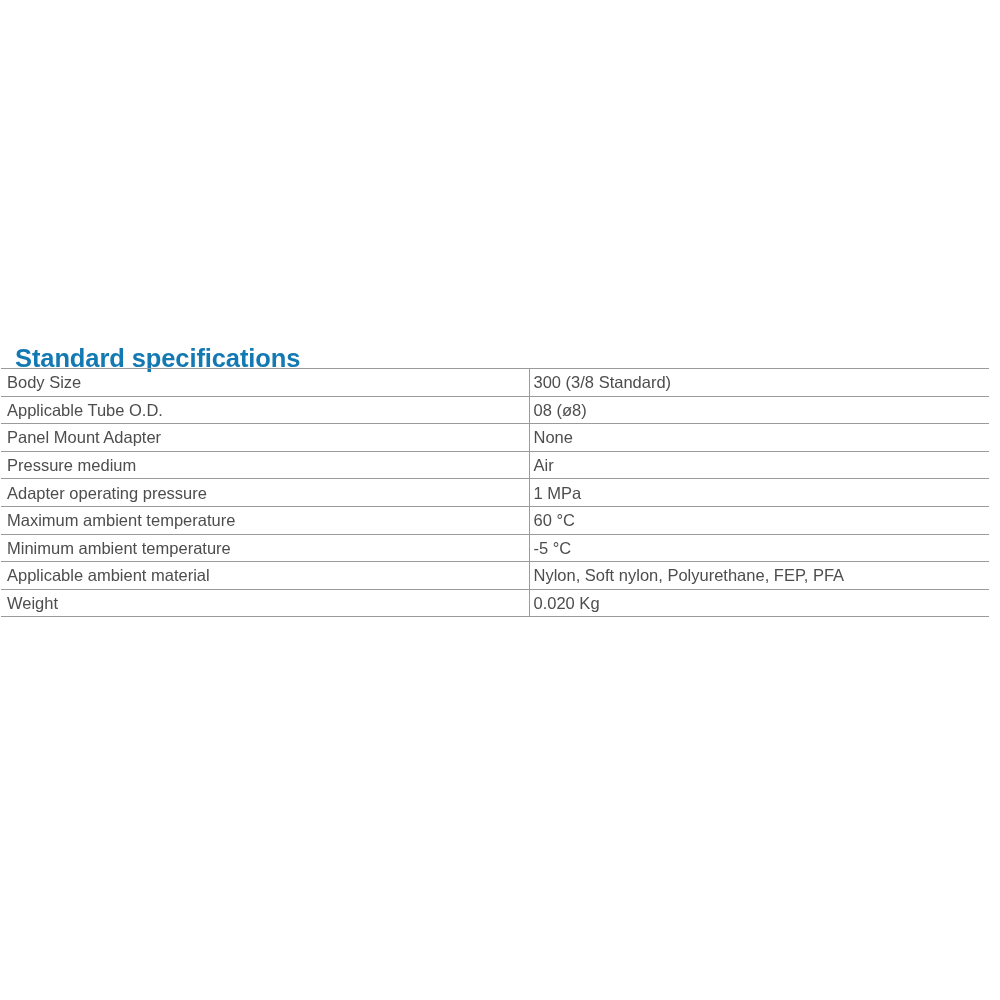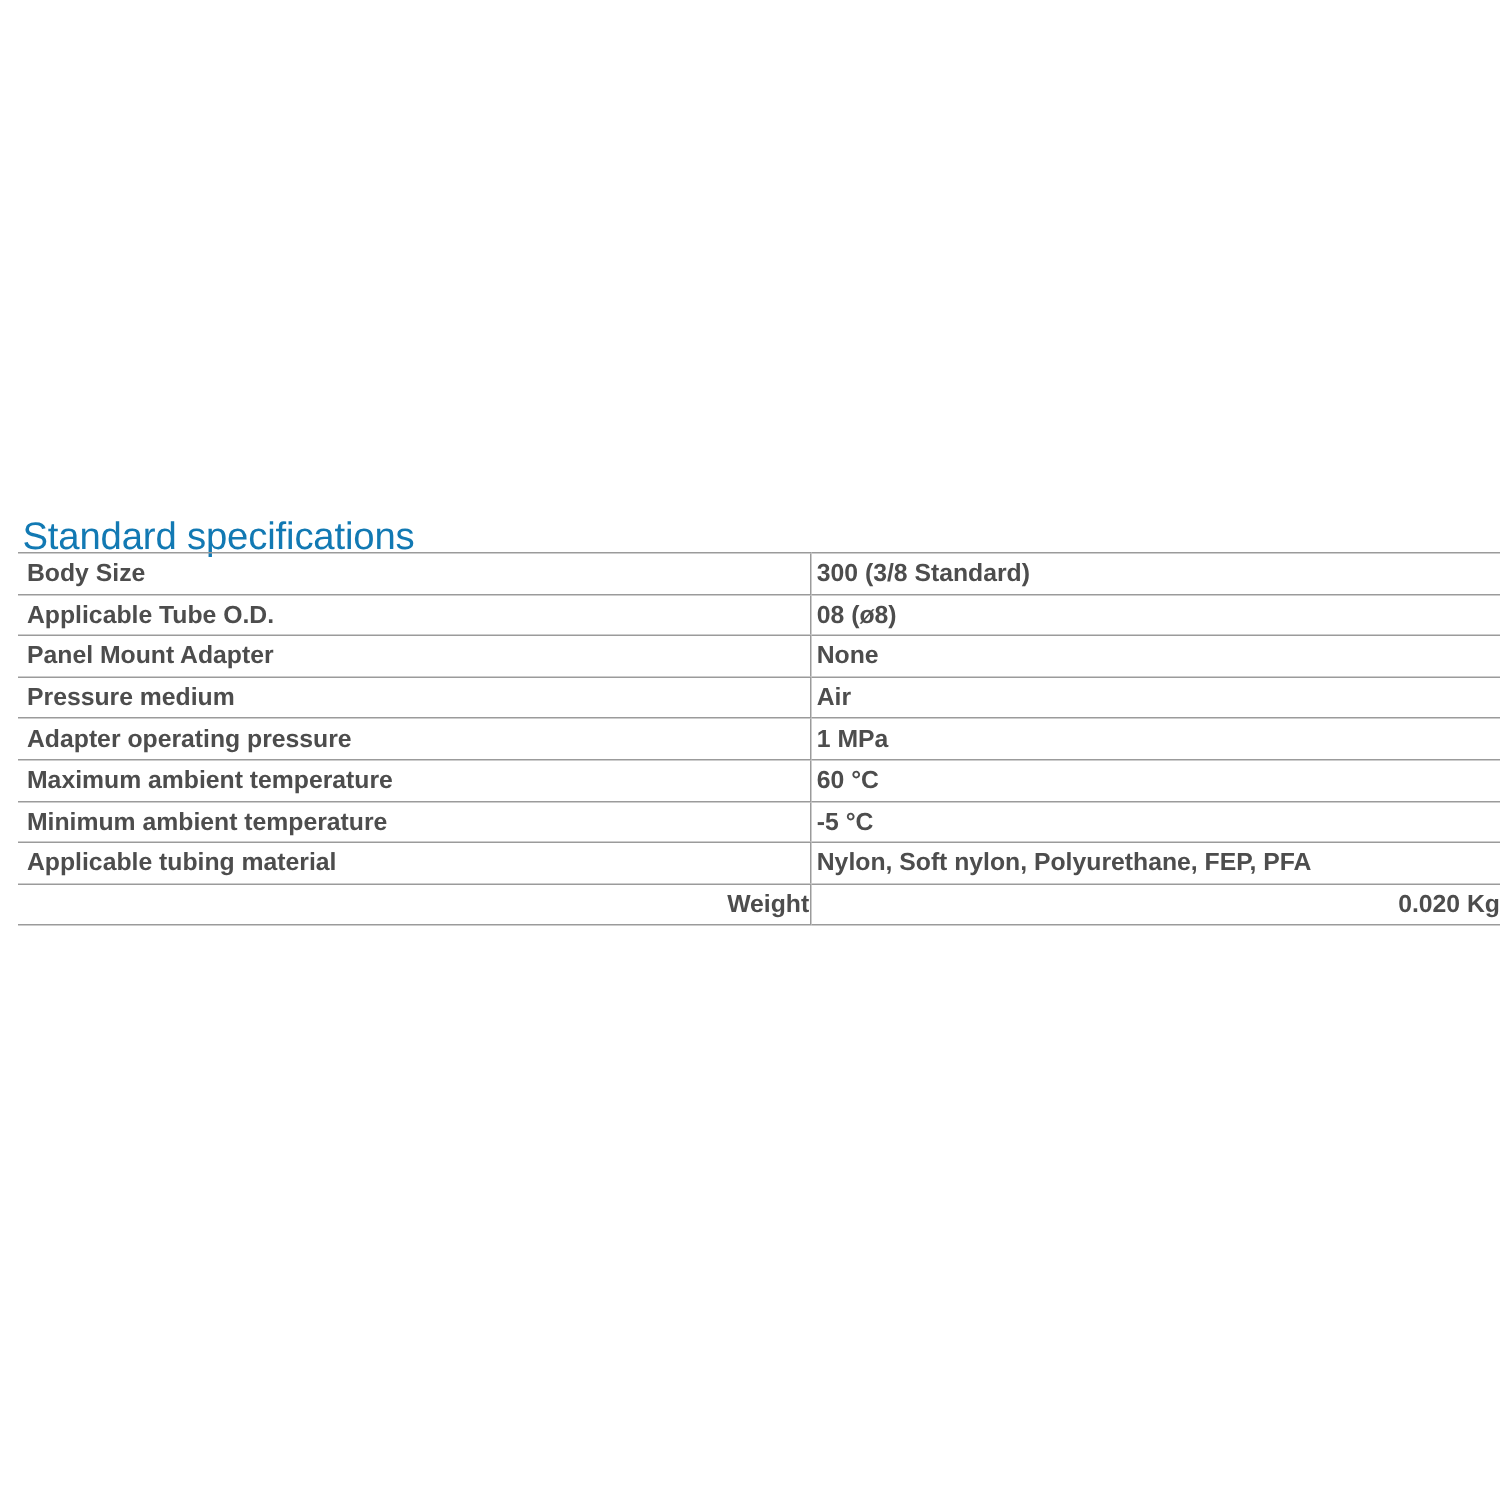--- a/index.html
+++ b/index.html
@@ -22,34 +22,33 @@
     height: 1000px;
     background: #ffffff;
   }
 
   
   .section-heading {
     position: absolute;
     left: 15px;
     top: 322px;
     font-size: 25.5px;
-    font-weight: normal;
+    font-weight: bold;
     color: #1279b3;
     letter-spacing: -0.1px;
     line-height: 30px;
     white-space: nowrap;
   }
 
   
   .spec-table-wrap {
     position: absolute;
-    left: 12px;
+    left: 1px;
     top: 368px;
     width: 988px;
-    font-weight: bold;
   }
 
   table.spec-table {
     border-collapse: collapse;
     width: 988px;
     table-layout: fixed;
   }
 
   table.spec-table col.col-label { width: 528px; }
   table.spec-table col.col-value { width: 460px; }
@@ -74,21 +73,21 @@
     padding-left: 6px;
   }
 
   table.spec-table td.value-cell {
     border-left: 1.5px solid #9b9b9b;
     padding-left: 4px;
   }
 
   
   table.spec-table tr:first-child td { border-top-color: #9b9b9b; }
-  table.spec-table tr:last-child  td { border-bottom-color: #9b9b9b; text-align: right; }
+  table.spec-table tr:last-child  td { border-bottom-color: #9b9b9b; }
 </style>
 </head>
 <body>
 
 <div class="page">
 
   <h2 class="section-heading">Standard specifications</h2>
 
   <div class="spec-table-wrap">
     <table class="spec-table">
@@ -119,21 +118,21 @@
           </tr>
           <tr>
             <td class="label-cell">Maximum ambient temperature</td>
             <td class="value-cell">60 °C</td>
           </tr>
           <tr>
             <td class="label-cell">Minimum ambient temperature</td>
             <td class="value-cell">-5 °C</td>
           </tr>
           <tr>
-            <td class="label-cell">Applicable tubing material</td>
+            <td class="label-cell">Applicable ambient material</td>
             <td class="value-cell">Nylon, Soft nylon, Polyurethane, FEP, PFA</td>
           </tr>
           <tr>
             <td class="label-cell">Weight</td>
             <td class="value-cell">0.020 Kg</td>
           </tr>
         </tbody>
     </table>
   </div>
 

